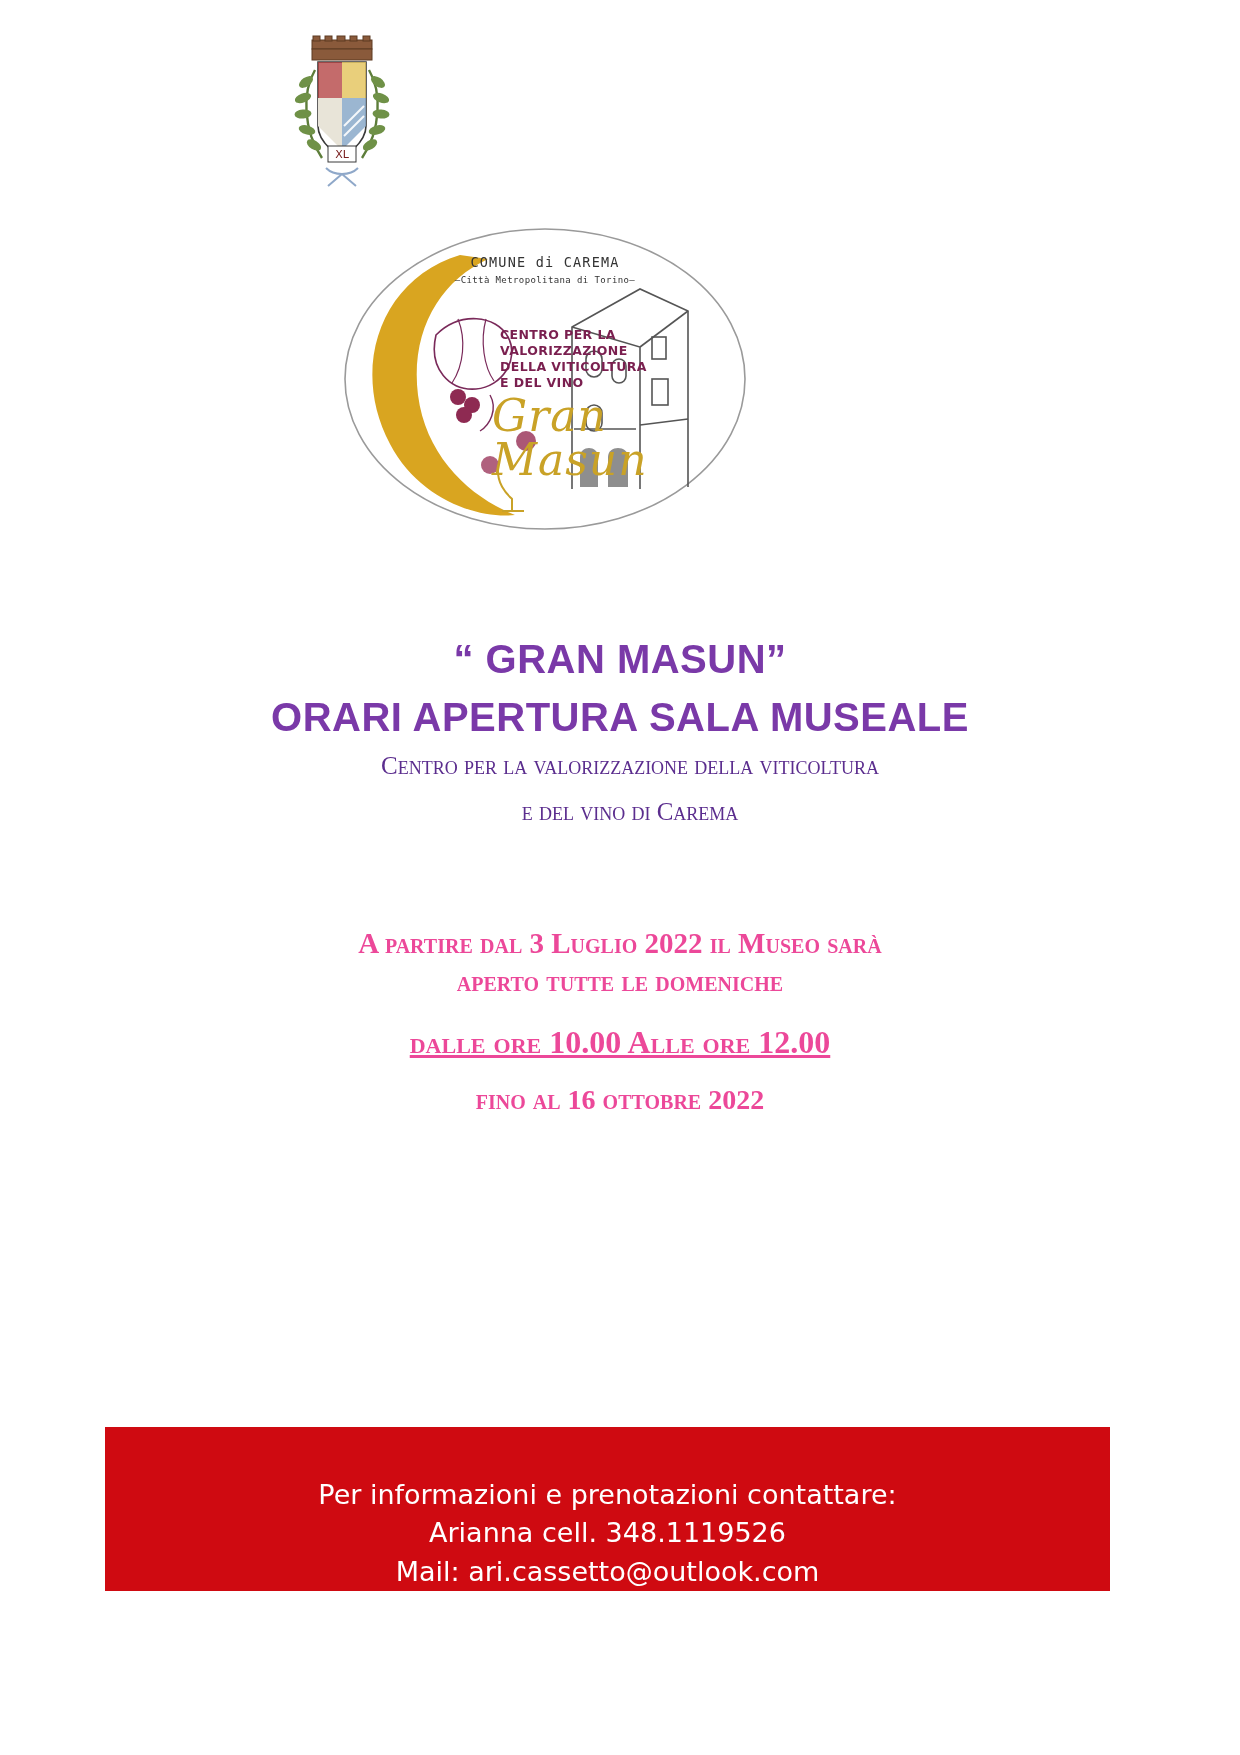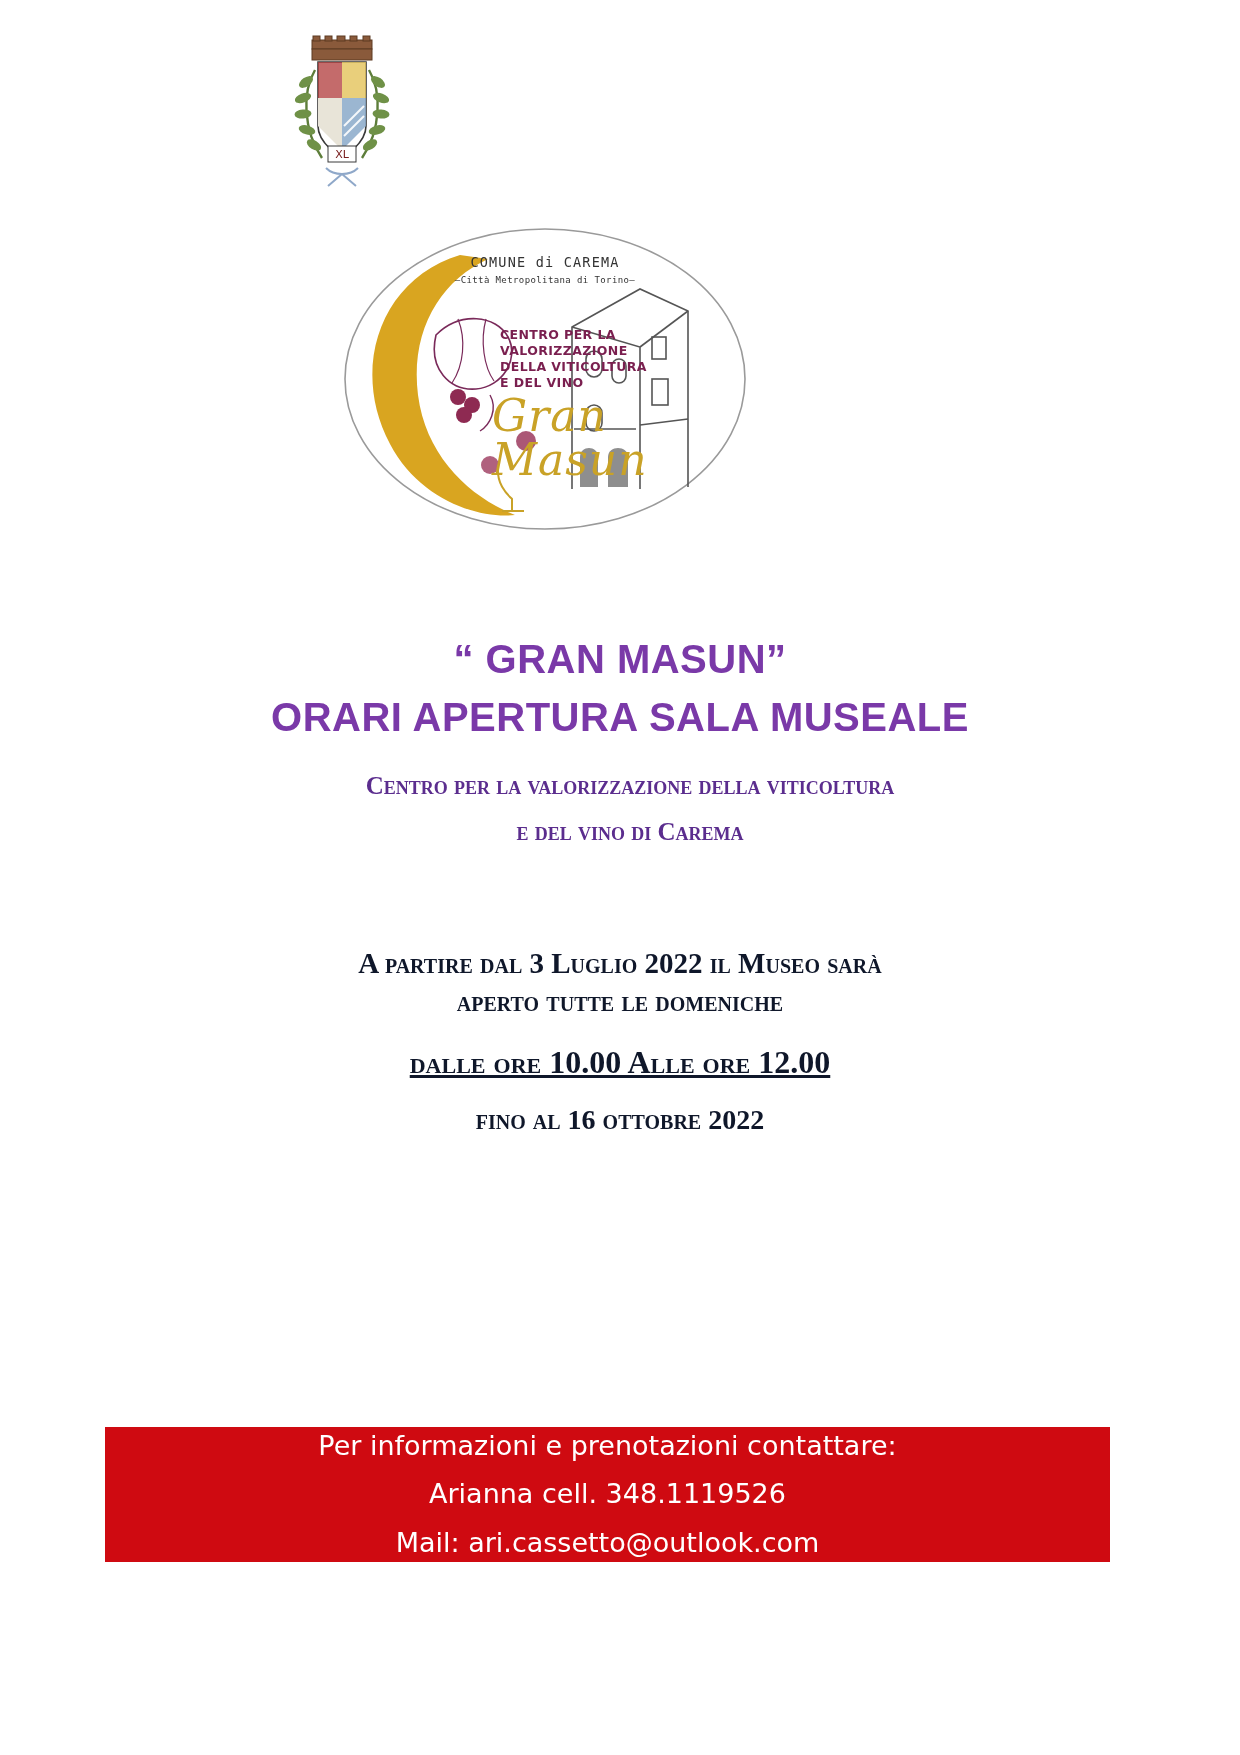--- a/index.html
+++ b/index.html
@@ -72,35 +72,35 @@
   .title-main {
     font-family: "Liberation Sans", sans-serif;
     font-weight: bold;
     font-size: 40px;
     letter-spacing: 0.5px;
     color: #7a39a8;
     line-height: 1.45;
   }
   .title-sub {
     font-family: "Liberation Serif", serif;
-    font-weight: bold;
+    font-weight: normal;
     font-size: 25px;
     font-variant: small-caps;
     color: #5b2d8e;
     line-height: 1.6;
-    margin-top: 20px;
+    margin-top: 0;
     padding-left: 20px;
   }
   .title-sub .l2 { display:block; margin-top: 6px; }
 
   
   .info {
     margin-top: 92px;
     text-align: center;
-    color: #0f172a;
+    color: #ec4899;
     font-family: "Liberation Serif", serif;
     font-weight: bold;
     font-variant: small-caps;
   }
   .info .line1 {
     font-size: 29px;
     line-height: 1.32;
   }
   .info .hours {
     font-size: 32px;
@@ -112,27 +112,27 @@
     font-size: 28px;
     margin-top: 16px;
   }
 
   
   .contact {
     position: absolute;
     left: 105px;
     top: 1427px;
     width: 1005px;
-    height: 135px;
+    height: 164px;
     background: #cf0a11;
     color: #ffffff;
     display: flex;
     flex-direction: column;
     align-items: center;
-    justify-content: space-between;
+    justify-content: flex-end;
     font-family: "DejaVu Sans", sans-serif;
     font-size: 27px;
     line-height: 1.42;
   }
 </style>
 </head>
 <body>
 
 <div class="header">
 

